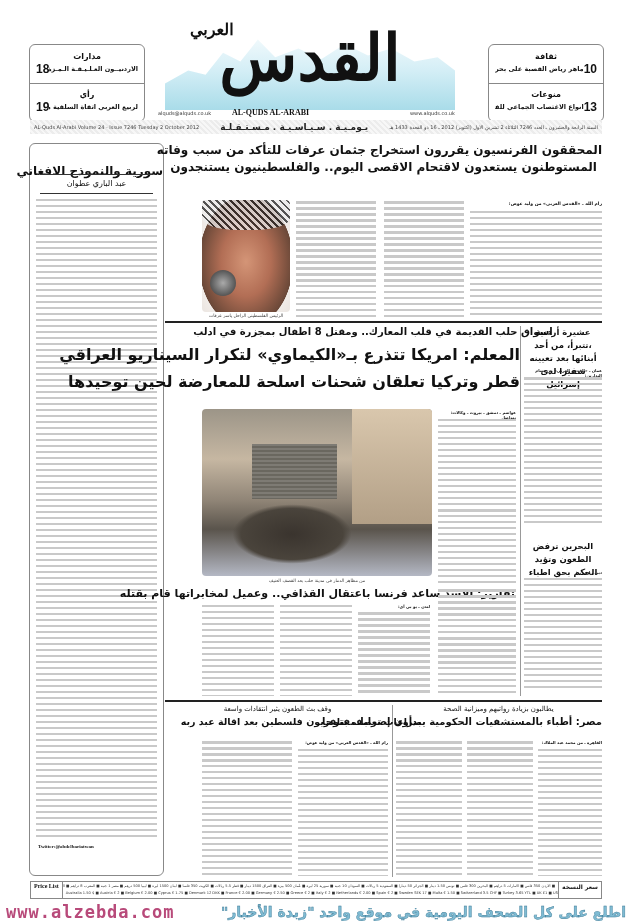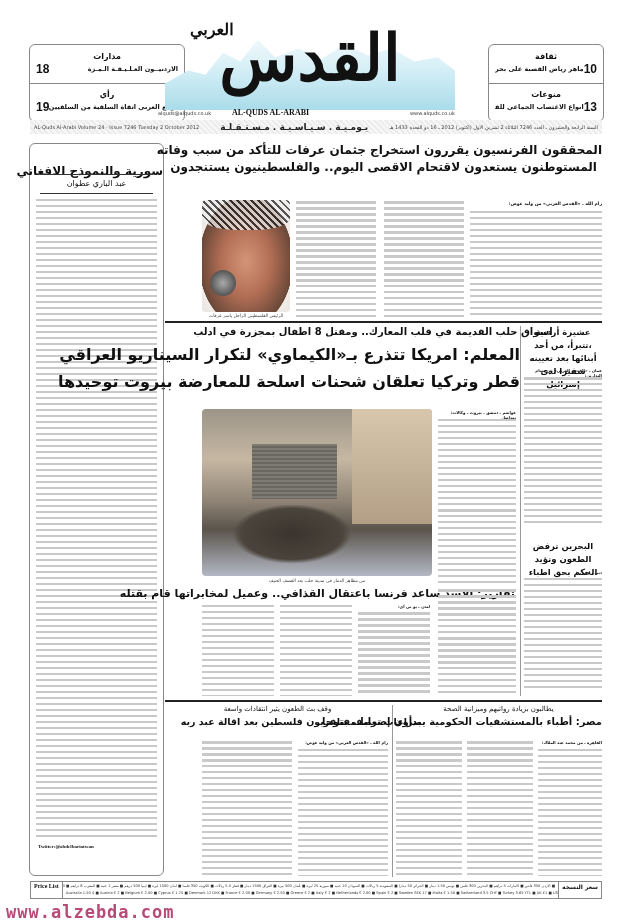--- a/index.html
+++ b/index.html
@@ -30,21 +30,21 @@
   .pricelist .lbl{font-size:6px;font-weight:bold;font-family:"Liberation Serif",serif;padding:1px 3px;border-right:1px solid #888;line-height:7px;}
   .pricelist .rows{flex:1;font-size:3.6px;line-height:7px;color:#333;padding:1px 3px;overflow:hidden;white-space:nowrap;}
   .pricelist .lbl-ar{font-size:6px;font-weight:bold;padding:1px 3px;border-left:1px solid #888;direction:rtl;line-height:7px;}
   .banner{position:absolute;left:0;top:900px;width:632px;height:24px;display:flex;align-items:center;justify-content:space-between;padding:0 6px;box-sizing:border-box;}
   .banner .site{font-family:"DejaVu Sans Mono",monospace;font-weight:bold;font-size:17px;color:#b84a7a;letter-spacing:1px;}
   .banner .promo{font-weight:900;font-size:14px;color:#7fbbd3;direction:rtl;-webkit-text-stroke:0.4px #3d7a95;white-space:nowrap;}
 </style>
 </head>
 <body>
 
-<div class="abs box" style="left:29px;top:44px;width:114px;height:76px;padding-left:40px;">
+<div class="abs box" style="left:29px;top:44px;width:114px;height:76px;">
   <div class="teaser" style="top:0;">
     <span class="sec">مدارات</span>
     <div class="row">
       <span class="ttl">الاردنيــون العـلـيـقـة الـمـزة</span>
       <span class="num">18</span>
     </div>
   </div>
   <div class="abs" style="left:0;right:0;top:38px;height:1px;background:#888;"></div>
   <div class="teaser" style="top:38px;">
     <span class="sec">رأي</span>
@@ -107,21 +107,21 @@
 <div class="col-text" style="left:296px;top:200px;width:80px;height:118px;background:repeating-linear-gradient(180deg,transparent 0 1px,#c9c9c9 1px 3.5px,transparent 3.5px 6px);"></div>
 <div class="col-text" style="left:384px;top:200px;width:80px;height:118px;background:repeating-linear-gradient(180deg,transparent 0 1px,#c9c9c9 1px 3.5px,transparent 3.5px 6px);"></div>
 <div class="abs byline" style="left:470px;top:201px;width:132px;text-align:right;font-size:4.5px;">رام الله ـ «القدس العربي» من وليد عوض:</div>
 <div class="col-text" style="left:470px;top:210px;width:132px;height:108px;background:repeating-linear-gradient(180deg,transparent 0 1px,#c9c9c9 1px 3.5px,transparent 3.5px 6px);"></div>
 
 <div class="rule" style="left:165px;width:437px;top:321px;height:2px;"></div>
 
 <div class="kicker" style="position:absolute;left:165px;width:416px;top:326px;font-size:10px;">اسواق حلب القديمة في قلب المعارك.. ومقتل 8 اطفال بمجزرة في ادلب</div>
 <div class="vrule" style="left:520px;top:326px;height:370px;"></div>
 <div class="headline" style="position:absolute;left:165px;width:355px;top:345px;font-size:16px;">المعلم: امريكا تتذرع بـ«الكيماوي» لتكرار السيناريو العراقي</div>
-<div class="headline" style="position:absolute;left:165px;width:355px;top:372px;font-size:16px;">قطر وتركيا تعلقان شحنات اسلحة للمعارضة بيروت توحيدها</div>
+<div class="headline" style="position:absolute;left:165px;width:355px;top:372px;font-size:16px;">قطر وتركيا تعلقان شحنات اسلحة للمعارضة لحين توحيدها</div>
 
 <div class="photo" style="left:202px;top:409px;width:230px;height:167px;background:linear-gradient(180deg,#9c9588 0%,#c6b7a2 30%,#8f8476 55%,#5a544c 72%,#b4b8c4 100%);">
   <div class="abs" style="left:150px;top:0;width:80px;height:115px;background:linear-gradient(180deg,#d9c7ad,#b29f86);"></div>
   <div class="abs" style="left:50px;top:35px;width:85px;height:55px;background:repeating-linear-gradient(180deg,#7e7b74 0 2px,#6a675f 2px 4px);"></div>
   <div class="abs" style="left:30px;top:95px;width:120px;height:60px;background:radial-gradient(ellipse,#3a342e 0%,#4a443c 60%,transparent 70%);"></div>
 </div>
 <div class="caption" style="left:202px;top:578px;width:230px;">من مظاهر الدمار في مدينة حلب بعد القصف العنيف</div>
 
 <div class="abs byline" style="left:438px;top:410px;width:78px;text-align:right;font-size:4px;">عواصم ـ دمشق ـ بيروت ـ وكالات: يتواصل</div>
 <div class="col-text" style="left:438px;top:418px;width:78px;height:165px;background:repeating-linear-gradient(180deg,transparent 0 1px,#c9c9c9 1px 3.5px,transparent 3.5px 6px);"></div>
@@ -166,13 +166,14 @@
   <div class="lbl">Price List</div>
   <div class="rows">
     <div style="direction:rtl;">■ الاردن 350 فلس ■ الامارات 5 دراهم ■ البحرين 300 فلس ■ تونس 1.50 دينار ■ الجزائر 50 دينارا ■ السعودية 5 ريالات ■ السودان 10 جنيه ■ سورية 25 ليرة ■ عُمان 500 بيزة ■ العراق 1500 دينار ■ قطر 5.5 ريالات ■ الكويت 350 فلسا ■ لبنان 1500 ليرة ■ ليبيا 500 درهم ■ مصر 1 جنيه ■ المغرب 8 دراهم ■ اليمن 50 ريالا</div>
     <div>Australia 1.50 $ ■ Austria € 2 ■ Belgium € 2.00 ■ Cyprus € 1.75 ■ Denmark 12 DKK ■ France € 2.00 ■ Germany € 2.50 ■ Greece € 2 ■ Italy € 2 ■ Netherlands € 2.00 ■ Spain € 2 ■ Sweden SEK 17 ■ Malta € 1.50 ■ Switzerland 3.5 CHF ■ Turkey 3.65 YTL ■ UK £1 ■ USA $ 3.00 New York $2.95 ■ Can $2.95</div>
   </div>
   <div class="lbl-ar">سعر النسخة</div>
 </div>
 
 <div class="banner">
   <span class="site">www.alzebda.com</span>
+  <span class="promo">اطلع على كل الصحف اليومية في موقع واحد "زبدة الأخبار"</span>
 </div>
 
 </body></html>

